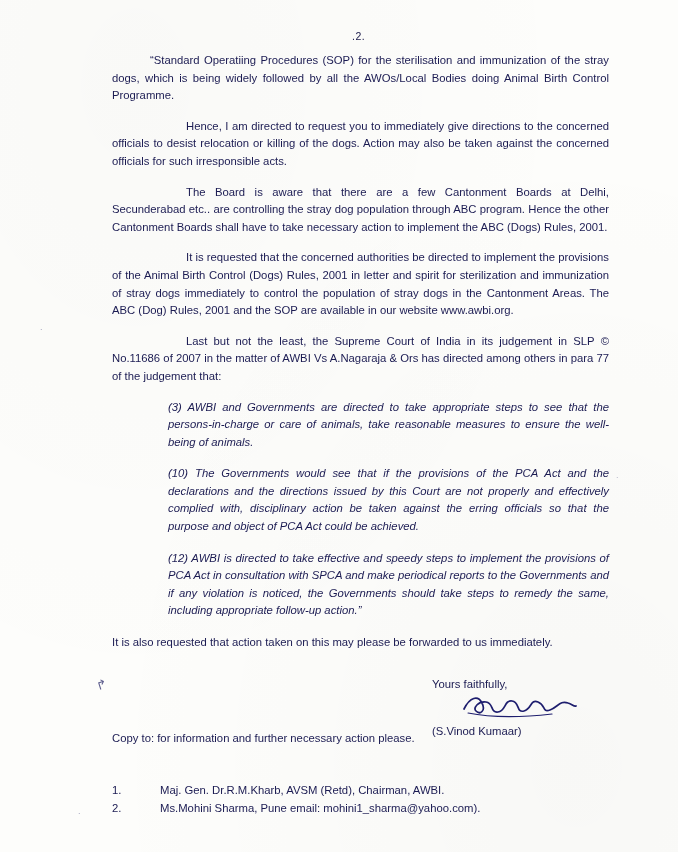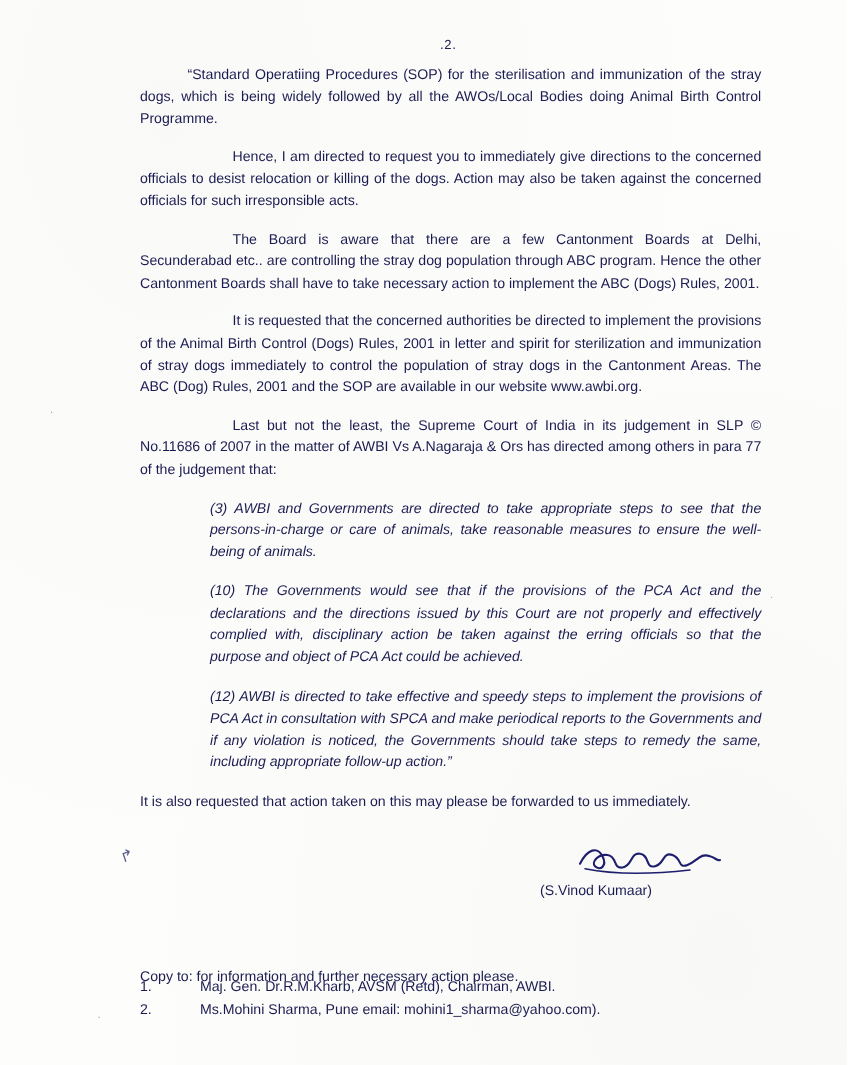--- a/index.html
+++ b/index.html
@@ -94,21 +94,21 @@
     margin: 1px 0 2px 0;
   }
   .signature svg {
     position: absolute;
     left: 28px;
     top: -4px;
   }
   .copy-to {
     position: absolute;
     left: 112px;
-    top: 776px;
+    top: 732px;
     font-size: 11.3px;
     color: #1b1b52;
   }
   .copy-list {
     position: absolute;
     left: 112px;
     top: 782px;
     width: 500px;
     font-size: 11.3px;
     line-height: 17.5px;
@@ -160,20 +160,21 @@
 
 
       <p class="quote-block">(10) The Governments would see that if the provisions of the PCA Act and the declarations and the directions issued by this Court are not properly and effectively complied with, disciplinary action be taken against the erring officials so that the purpose and object of PCA Act could be achieved.</p>
 
       <p class="quote-block">(12) AWBI is directed to take effective and speedy steps to implement the provisions of PCA Act in consultation with SPCA and make periodical reports to the Governments and if any violation is noticed, the Governments should take steps to remedy the same, including appropriate follow-up action.”</p>
 
       <p class="para closing-line">It is also requested that action taken on this may please be forwarded to us immediately.</p>
     </div>
 
     <div class="sign-block">
+      <div class="ln">Yours faithfully,</div>
       <div class="signature">
         <svg width="120" height="30" viewBox="0 0 120 30" aria-hidden="true">
           <path d="M4 18 C10 6, 18 4, 22 12 C26 20, 20 24, 16 20 C13 17, 18 10, 26 11
                    C34 12, 30 22, 38 21 C46 20, 44 9, 52 10 C60 11, 56 22, 64 20
                    C72 18, 70 8, 78 11 C86 14, 82 22, 90 19 C98 16, 100 9, 108 12
                    C112 13, 114 16, 116 15" fill="none" stroke="#1e1e6e" stroke-width="1.7" stroke-linecap="round"></path>
           <path d="M8 22 C28 26, 56 27, 92 23" fill="none" stroke="#1e1e6e" stroke-width="1.2" stroke-linecap="round"></path>
         </svg>
       </div>
       <div class="ln">(S.Vinod Kumaar)</div>

